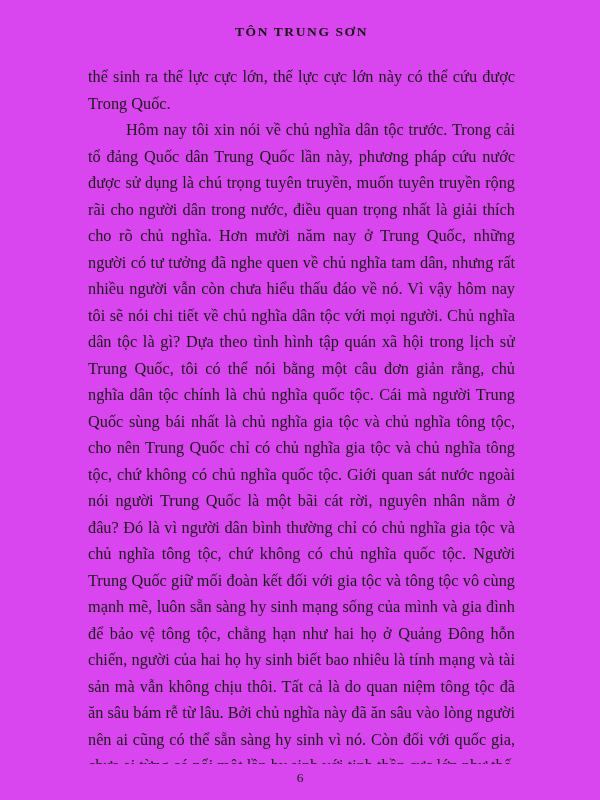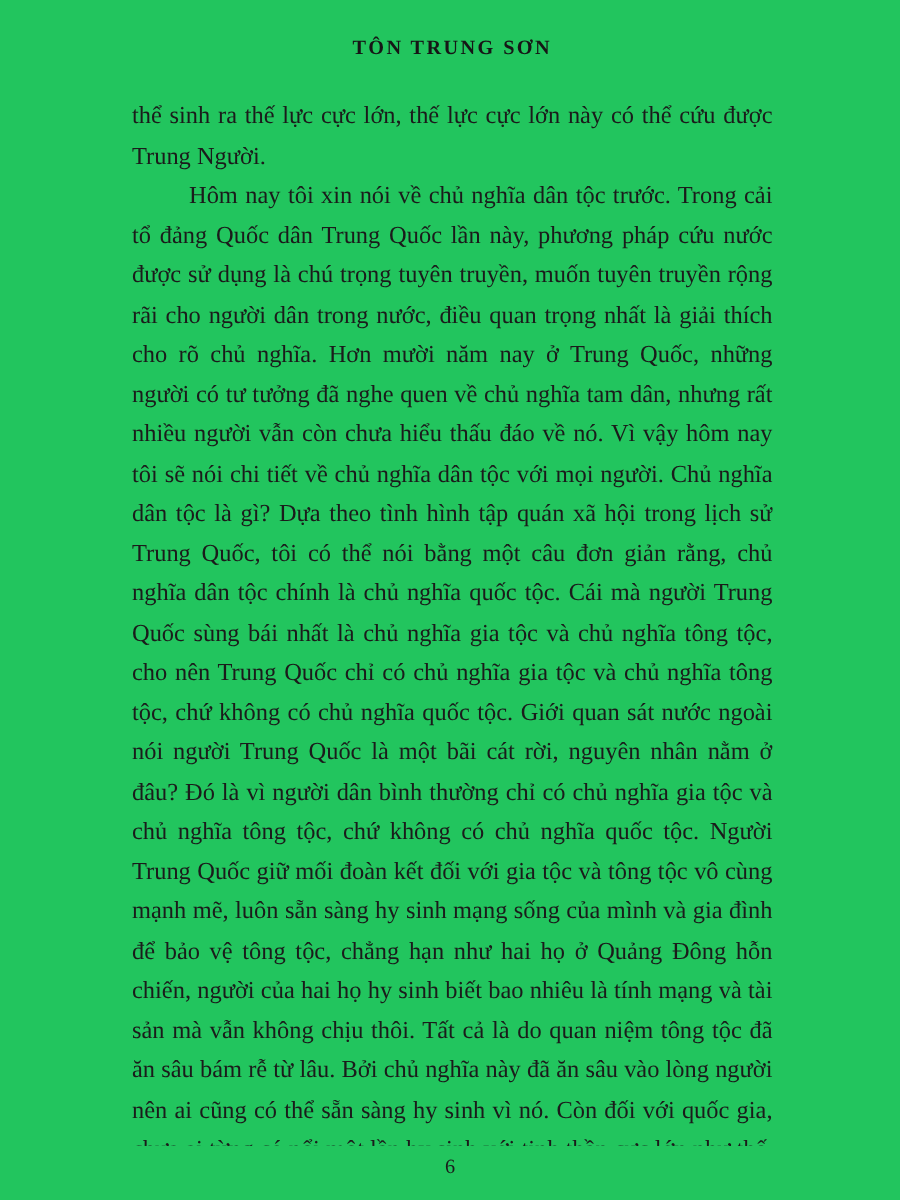--- a/index.html
+++ b/index.html
@@ -12,21 +12,21 @@
     height: 800px;
     overflow: hidden;
     font-family: "Liberation Serif", "DejaVu Serif", serif;
     color: #1b1b1b;
   }
   .page {
     position: relative;
     box-sizing: border-box;
     width: 600px;
     height: 800px;
-    background: #22c55e;
+    background: #d946ef;
     padding: 24px 85px 0 88px;
   }
   .running-head {
     text-align: center;
     font-weight: bold;
     font-size: 13.5px;
     letter-spacing: 1.6px;
     margin: 0 0 24px 0;
     color: #161616;
   }
@@ -55,19 +55,19 @@
   }
 </style>
 </head>
 <body>
 
 <div class="page">
 
   <h1 class="running-head">TÔN TRUNG SƠN</h1>
 
   <div class="body-text">
-    <p>thể sinh ra thế lực cực lớn, thế lực cực lớn này có thể cứu được Trung Người.</p>
+    <p>thể sinh ra thế lực cực lớn, thế lực cực lớn này có thể cứu được Trong Quốc.</p>
     <p class="indent">Hôm nay tôi xin nói về chủ nghĩa dân tộc trước. Trong cải tổ đảng Quốc dân Trung Quốc lần này, phương pháp cứu nước được sử dụng là chú trọng tuyên truyền, muốn tuyên truyền rộng rãi cho người dân trong nước, điều quan trọng nhất là giải thích cho rõ chủ nghĩa. Hơn mười năm nay ở Trung Quốc, những người có tư tưởng đã nghe quen về chủ nghĩa tam dân, nhưng rất nhiều người vẫn còn chưa hiểu thấu đáo về nó. Vì vậy hôm nay tôi sẽ nói chi tiết về chủ nghĩa dân tộc với mọi người. Chủ nghĩa dân tộc là gì? Dựa theo tình hình tập quán xã hội trong lịch sử Trung Quốc, tôi có thể nói bằng một câu đơn giản rằng, chủ nghĩa dân tộc chính là chủ nghĩa quốc tộc. Cái mà người Trung Quốc sùng bái nhất là chủ nghĩa gia tộc và chủ nghĩa tông tộc, cho nên Trung Quốc chỉ có chủ nghĩa gia tộc và chủ nghĩa tông tộc, chứ không có chủ nghĩa quốc tộc. Giới quan sát nước ngoài nói người Trung Quốc là một bãi cát rời, nguyên nhân nằm ở đâu? Đó là vì người dân bình thường chỉ có chủ nghĩa gia tộc và chủ nghĩa tông tộc, chứ không có chủ nghĩa quốc tộc. Người Trung Quốc giữ mối đoàn kết đối với gia tộc và tông tộc vô cùng mạnh mẽ, luôn sẵn sàng hy sinh mạng sống của mình và gia đình để bảo vệ tông tộc, chẳng hạn như hai họ ở Quảng Đông hỗn chiến, người của hai họ hy sinh biết bao nhiêu là tính mạng và tài sản mà vẫn không chịu thôi. Tất cả là do quan niệm tông tộc đã ăn sâu bám rễ từ lâu. Bởi chủ nghĩa này đã ăn sâu vào lòng người nên ai cũng có thể sẵn sàng hy sinh vì nó. Còn đối với quốc gia, chưa ai từng có nổi một lần hy sinh với tinh thần cực lớn như thế. Cho nên sức đoàn kết của người Trung Quốc chỉ có</p>
   </div>
 
   <div class="page-number">6</div>
 
 </div>
 
 </body></html>

